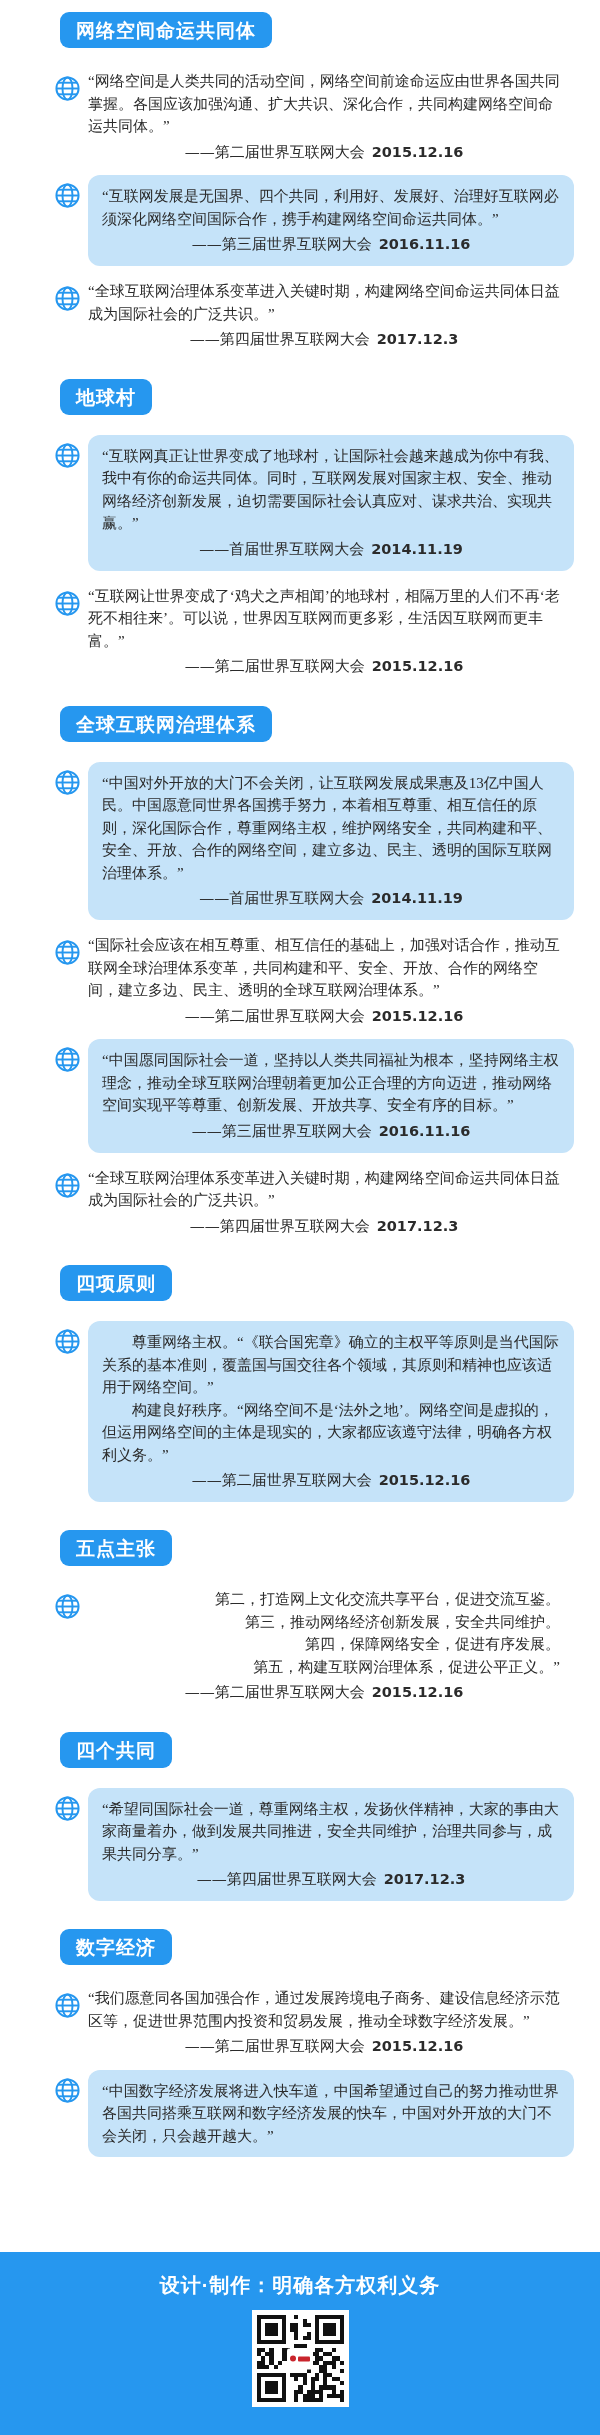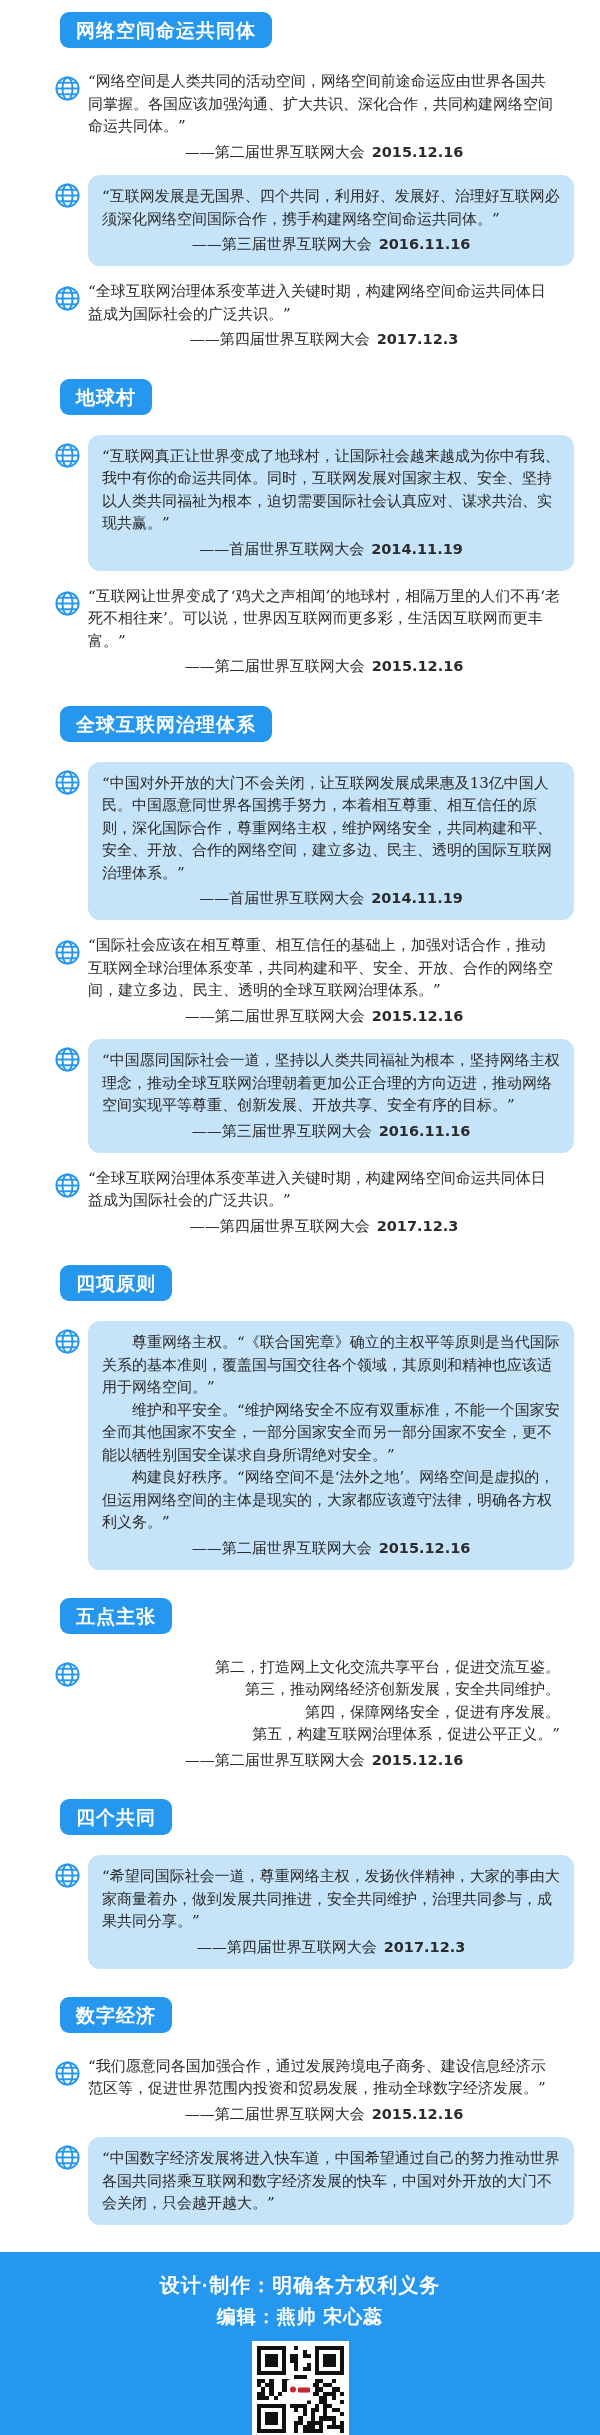--- a/index.html
+++ b/index.html
@@ -22,21 +22,21 @@
     font-family:"Liberation Sans",sans-serif;font-weight:bold;
     font-size:19px;line-height:1;padding:9px 16px 8px;
     border-radius:9px;letter-spacing:1px;
   }
   .section:first-child .section-tag{margin-top:0;}
   .quote{position:relative;margin:12px 26px 8px 54px;padding-left:34px;}
   .globe{position:absolute;left:0;top:7px;width:27px;height:27px;}
   .qbody{font-size:15px;line-height:1.5;}
   .quote.hl .qbody{background:var(--highlight);border-radius:12px;padding:10px 14px;}
   .quote.plain .qbody{padding:2px 14px 0 0;}
-  .qbody p{margin:0;}
+  .qbody p{margin:0;font-family:Liberation Serif, serif;}
   .p-indent{text-indent:2em;}
   .hang{padding-left:15px;text-align:right;}
   .attr{text-align:center;margin-top:3px;font-size:15px;}
   .attr .date{
     font-family:"DejaVu Sans",sans-serif;font-weight:bold;
     font-size:14.5px;margin-left:7px;
   }
   footer{
     height:183px;flex:none;background:var(--accent);
     color:#fff;text-align:center;box-sizing:border-box;padding-top:20px;
@@ -114,21 +114,21 @@
 
       <div class="quote hl">
         <svg class="globe" viewBox="0 0 28 28" fill="none" stroke="#2697EF" stroke-width="2">
             <circle cx="14" cy="14" r="11.5"></circle>
             <ellipse cx="14" cy="14" rx="5.2" ry="11.5"></ellipse>
             <line x1="2.5" y1="14" x2="25.5" y2="14"></line>
             <line x1="4.4" y1="8" x2="23.6" y2="8"></line>
             <line x1="4.4" y1="20" x2="23.6" y2="20"></line>
           </svg>
         <div class="qbody">
-          <p>“互联网真正让世界变成了地球村，让国际社会越来越成为你中有我、我中有你的命运共同体。同时，互联网发展对国家主权、安全、坚持以人类共同福祉为根本，迫切需要国际社会认真应对、谋求共治、实现共赢。”</p>
+          <p>“互联网真正让世界变成了地球村，让国际社会越来越成为你中有我、我中有你的命运共同体。同时，互联网发展对国家主权、安全、推动网络经济创新发展，迫切需要国际社会认真应对、谋求共治、实现共赢。”</p>
           <div class="attr"><span>——首届世界互联网大会</span><span class="date">2014.11.19</span></div>
         </div>
       </div>
 
       <div class="quote plain">
         <svg class="globe" viewBox="0 0 28 28" fill="none" stroke="#2697EF" stroke-width="2">
             <circle cx="14" cy="14" r="11.5"></circle>
             <ellipse cx="14" cy="14" rx="5.2" ry="11.5"></ellipse>
             <line x1="2.5" y1="14" x2="25.5" y2="14"></line>
             <line x1="4.4" y1="8" x2="23.6" y2="8"></line>
@@ -207,21 +207,20 @@
       <div class="quote hl">
         <svg class="globe" viewBox="0 0 28 28" fill="none" stroke="#2697EF" stroke-width="2">
             <circle cx="14" cy="14" r="11.5"></circle>
             <ellipse cx="14" cy="14" rx="5.2" ry="11.5"></ellipse>
             <line x1="2.5" y1="14" x2="25.5" y2="14"></line>
             <line x1="4.4" y1="8" x2="23.6" y2="8"></line>
             <line x1="4.4" y1="20" x2="23.6" y2="20"></line>
           </svg>
         <div class="qbody">
           <p class="p-indent">尊重网络主权。“《联合国宪章》确立的主权平等原则是当代国际关系的基本准则，覆盖国与国交往各个领域，其原则和精神也应该适用于网络空间。”</p>
-          <p class="p-indent">维护和平安全。“维护网络安全不应有双重标准，不能一个国家安全而其他国家不安全，一部分国家安全而另一部分国家不安全，更不能以牺牲别国安全谋求自身所谓绝对安全。”</p>
           <p class="p-indent">构建良好秩序。“网络空间不是‘法外之地’。网络空间是虚拟的，但运用网络空间的主体是现实的，大家都应该遵守法律，明确各方权利义务。”</p>
           <div class="attr"><span>——第二届世界互联网大会</span><span class="date">2015.12.16</span></div>
         </div>
       </div>
     </section>
 
     <section class="section">
       <div class="section-tag">五点主张</div>
 
       <div class="quote plain">
@@ -289,21 +288,20 @@
           <p>“中国数字经济发展将进入快车道，中国希望通过自己的努力推动世界各国共同搭乘互联网和数字经济发展的快车，中国对外开放的大门不会关闭，只会越开越大。”</p>
 
         </div>
       </div>
     </section>
 
   </div>
 
   <footer>
     <div class="credit1">设计·制作：明确各方权利义务</div>
-    <div class="credit2">编辑：燕帅 宋心蕊</div>
     <div class="qr-wrap">
       <svg id="qr-svg" viewBox="0 0 21 21" shape-rendering="crispEdges">
           <rect x="9" y="0" width="1" height="1" fill="#111"></rect>
           <rect x="11" y="1" width="1" height="1" fill="#111"></rect>
           <rect x="8" y="2" width="1" height="1" fill="#111"></rect>
           <rect x="9" y="2" width="1" height="1" fill="#111"></rect>
           <rect x="11" y="2" width="1" height="1" fill="#111"></rect>
           <rect x="12" y="2" width="1" height="1" fill="#111"></rect>
           <rect x="8" y="3" width="1" height="1" fill="#111"></rect>
           <rect x="9" y="3" width="1" height="1" fill="#111"></rect>

